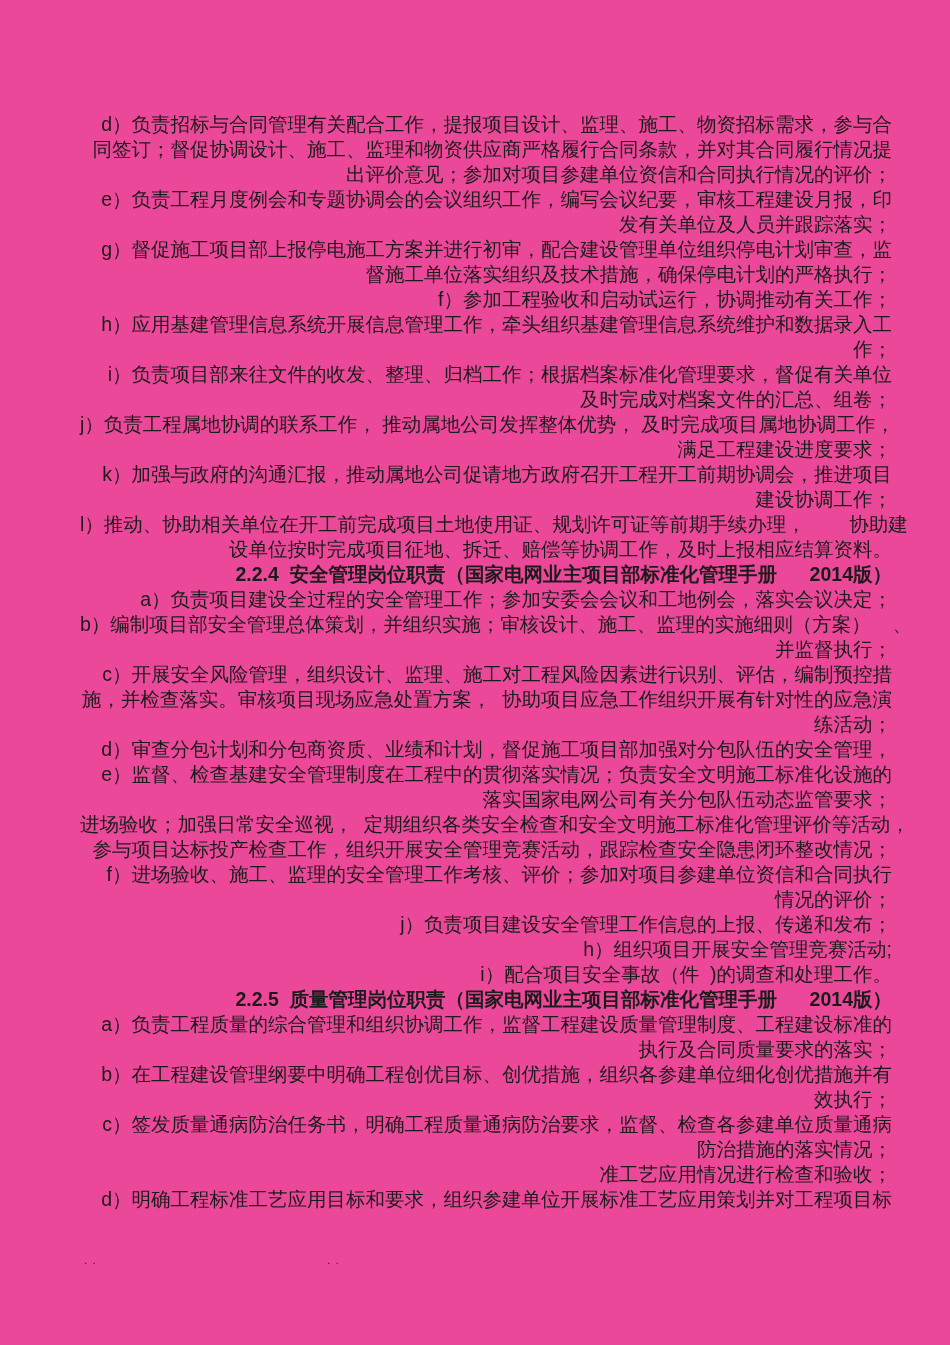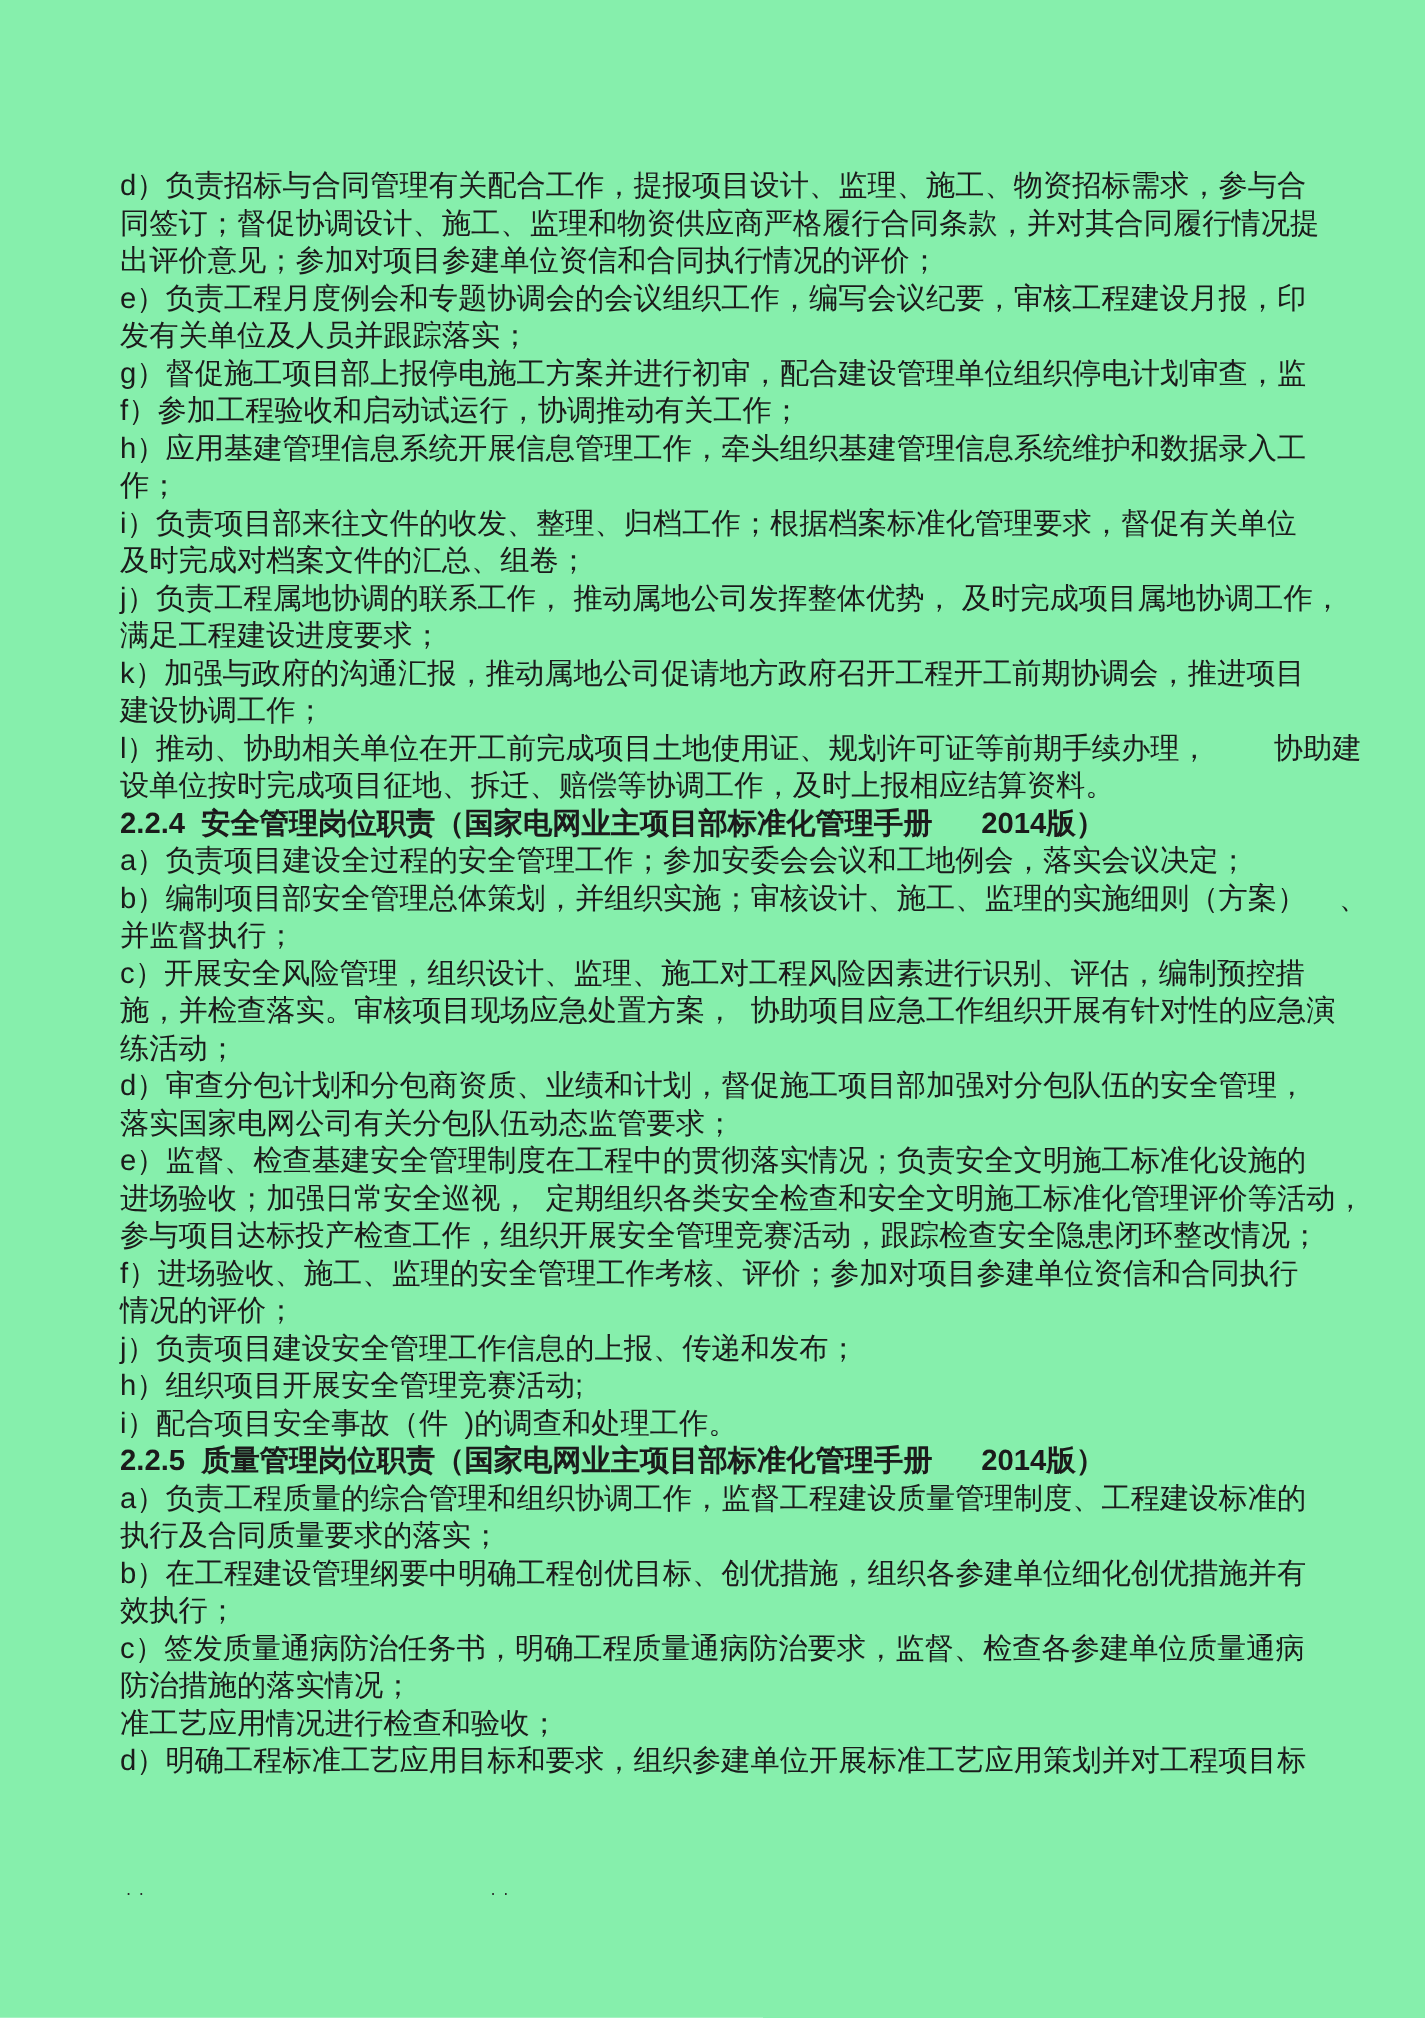--- a/index.html
+++ b/index.html
@@ -10,21 +10,22 @@
     width: 950px;
     height: 1345px;
     background: #ffffff;
     position: relative;
     overflow: hidden;
     font-family: "Liberation Sans", "DejaVu Sans", sans-serif;
   }
   .page {
     position: absolute;
     inset: 0;
-    background: #86efac;
+    background: #ec4899;
+    text-align: right;
   }
   .content {
     position: absolute;
     left: 80px;
     top: 112px;
     width: 812px;
   }
   .doc-line {
     font-size: 19.5px;
     line-height: 25px;
@@ -51,41 +52,42 @@
 <body>
 
 <div class="page">
   <div class="content">
       <div class="doc-line">d）负责招标与合同管理有关配合工作，提报项目设计、监理、施工、物资招标需求，参与合</div>
       <div class="doc-line">同签订；督促协调设计、施工、监理和物资供应商严格履行合同条款，并对其合同履行情况提</div>
       <div class="doc-line">出评价意见；参加对项目参建单位资信和合同执行情况的评价；</div>
       <div class="doc-line">e）负责工程月度例会和专题协调会的会议组织工作，编写会议纪要，审核工程建设月报，印</div>
       <div class="doc-line">发有关单位及人员并跟踪落实；</div>
       <div class="doc-line">g）督促施工项目部上报停电施工方案并进行初审，配合建设管理单位组织停电计划审查，监</div>
+      <div class="doc-line">督施工单位落实组织及技术措施，确保停电计划的严格执行；</div>
       <div class="doc-line">f）参加工程验收和启动试运行，协调推动有关工作；</div>
       <div class="doc-line">h）应用基建管理信息系统开展信息管理工作，牵头组织基建管理信息系统维护和数据录入工</div>
       <div class="doc-line">作；</div>
       <div class="doc-line">i）负责项目部来往文件的收发、整理、归档工作；根据档案标准化管理要求，督促有关单位</div>
       <div class="doc-line">及时完成对档案文件的汇总、组卷；</div>
       <div class="doc-line">j）负责工程属地协调的联系工作， 推动属地公司发挥整体优势， 及时完成项目属地协调工作，</div>
       <div class="doc-line">满足工程建设进度要求；</div>
       <div class="doc-line">k）加强与政府的沟通汇报，推动属地公司促请地方政府召开工程开工前期协调会，推进项目</div>
       <div class="doc-line">建设协调工作；</div>
       <div class="doc-line">l）推动、协助相关单位在开工前完成项目土地使用证、规划许可证等前期手续办理，        协助建</div>
       <div class="doc-line">设单位按时完成项目征地、拆迁、赔偿等协调工作，及时上报相应结算资料。</div>
       <div class="doc-line heading">2.2.4  安全管理岗位职责（国家电网业主项目部标准化管理手册      2014版）</div>
       <div class="doc-line">a）负责项目建设全过程的安全管理工作；参加安委会会议和工地例会，落实会议决定；</div>
       <div class="doc-line">b）编制项目部安全管理总体策划，并组织实施；审核设计、施工、监理的实施细则（方案）    、</div>
       <div class="doc-line">并监督执行；</div>
       <div class="doc-line">c）开展安全风险管理，组织设计、监理、施工对工程风险因素进行识别、评估，编制预控措</div>
       <div class="doc-line">施，并检查落实。审核项目现场应急处置方案，  协助项目应急工作组织开展有针对性的应急演</div>
       <div class="doc-line">练活动；</div>
       <div class="doc-line">d）审查分包计划和分包商资质、业绩和计划，督促施工项目部加强对分包队伍的安全管理，</div>
+      <div class="doc-line">e）监督、检查基建安全管理制度在工程中的贯彻落实情况；负责安全文明施工标准化设施的</div>
       <div class="doc-line">落实国家电网公司有关分包队伍动态监管要求；</div>
-      <div class="doc-line">e）监督、检查基建安全管理制度在工程中的贯彻落实情况；负责安全文明施工标准化设施的</div>
       <div class="doc-line">进场验收；加强日常安全巡视，  定期组织各类安全检查和安全文明施工标准化管理评价等活动，</div>
       <div class="doc-line">参与项目达标投产检查工作，组织开展安全管理竞赛活动，跟踪检查安全隐患闭环整改情况；</div>
       <div class="doc-line">f）进场验收、施工、监理的安全管理工作考核、评价；参加对项目参建单位资信和合同执行</div>
       <div class="doc-line">情况的评价；</div>
       <div class="doc-line">j）负责项目建设安全管理工作信息的上报、传递和发布；</div>
       <div class="doc-line">h）组织项目开展安全管理竞赛活动;</div>
       <div class="doc-line">i）配合项目安全事故（件  )的调查和处理工作。</div>
       <div class="doc-line heading">2.2.5  质量管理岗位职责（国家电网业主项目部标准化管理手册      2014版）</div>
       <div class="doc-line">a）负责工程质量的综合管理和组织协调工作，监督工程建设质量管理制度、工程建设标准的</div>
       <div class="doc-line">执行及合同质量要求的落实；</div>

